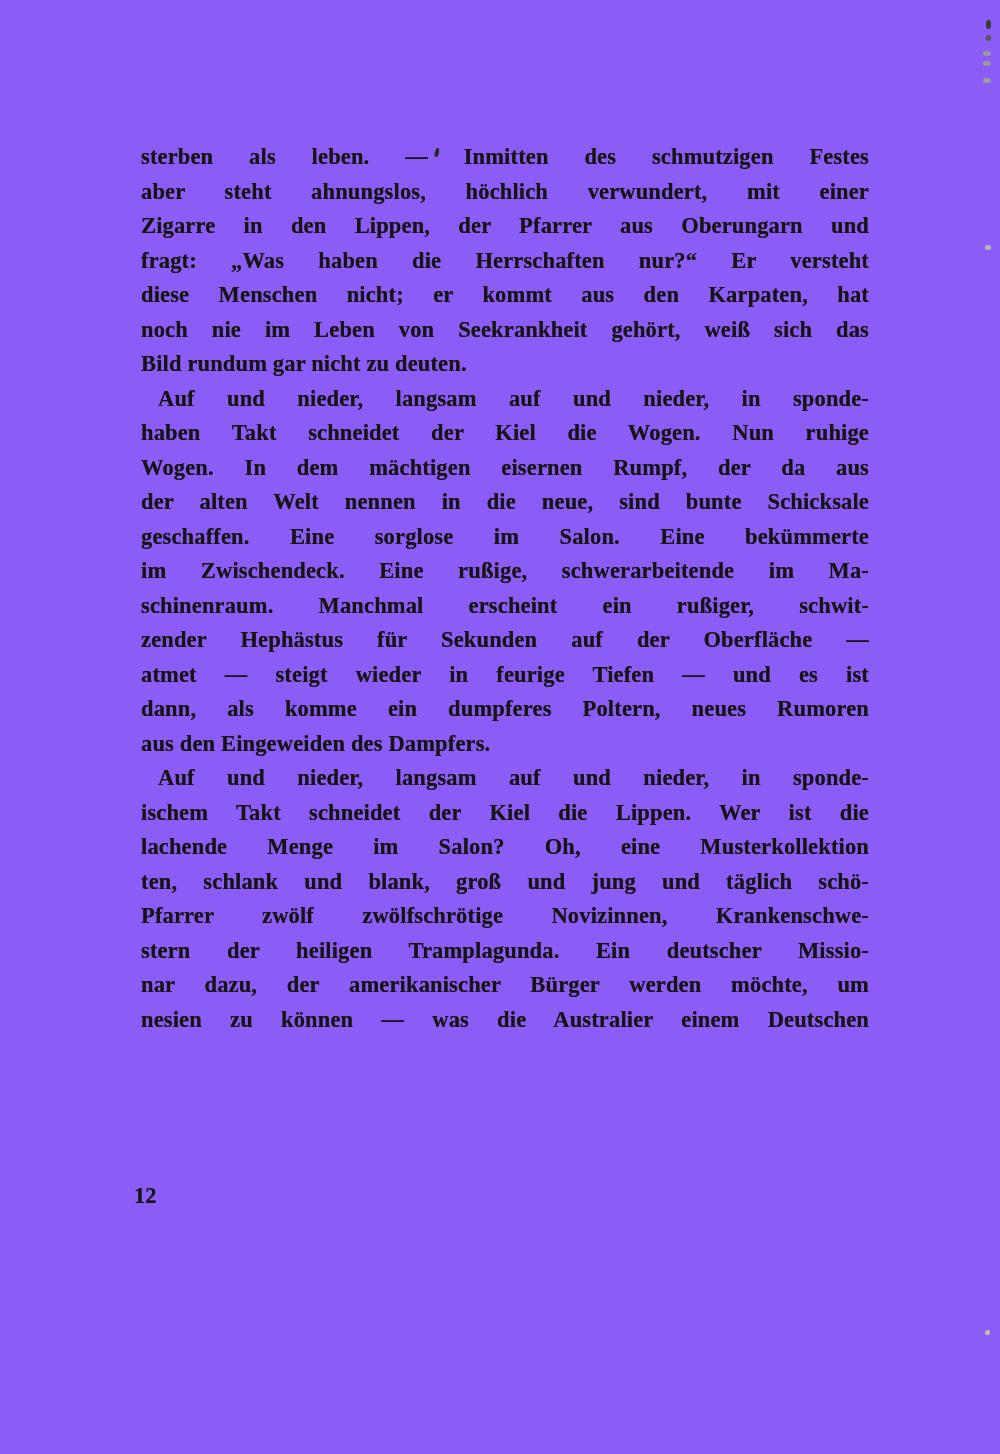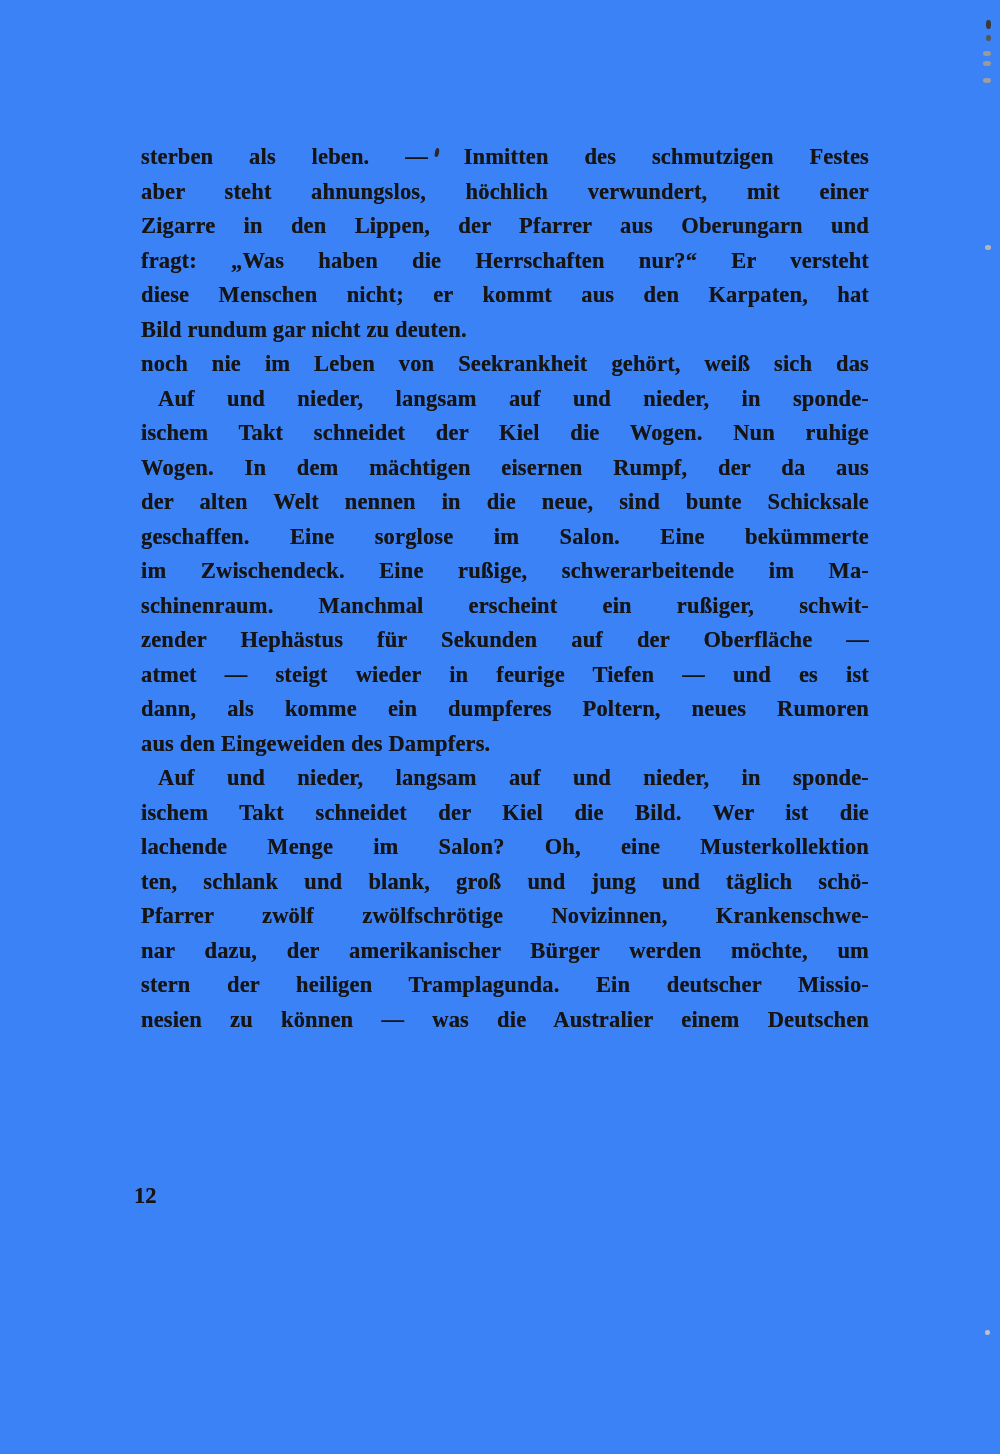--- a/index.html
+++ b/index.html
@@ -4,21 +4,21 @@
 <style>
   html, body {
     margin: 0;
     padding: 0;
     background: #ffffff;
   }
   .page {
     position: relative;
     width: 1000px;
     height: 1454px;
-    background: #3b82f6;
+    background: #8b5cf6;
     overflow: hidden;
   }
   .text-block {
     position: absolute;
     left: 141px;
     top: 140px;
     width: 728px;
     font-family: "Liberation Serif", "DejaVu Serif", serif;
     font-weight: 700;
     font-size: 22.5px;
@@ -64,40 +64,40 @@
 </head>
 <body>
 
 <div class="page">
   <div class="text-block" id="text-block">
       <div class="line">sterben als leben. — Inmitten des schmutzigen Festes</div>
       <div class="line">aber steht ahnungslos, höchlich verwundert, mit einer</div>
       <div class="line">Zigarre in den Lippen, der Pfarrer aus Oberungarn und</div>
       <div class="line">fragt: „Was haben die Herrschaften nur?“ Er versteht</div>
       <div class="line">diese Menschen nicht; er kommt aus den Karpaten, hat</div>
+      <div class="line">noch nie im Leben von Seekrankheit gehört, weiß sich das</div>
       <div class="line flush">Bild rundum gar nicht zu deuten.</div>
-      <div class="line">noch nie im Leben von Seekrankheit gehört, weiß sich das</div>
       <div class="line indent">Auf und nieder, langsam auf und nieder, in sponde-</div>
-      <div class="line">ischem Takt schneidet der Kiel die Wogen. Nun ruhige</div>
+      <div class="line">haben Takt schneidet der Kiel die Wogen. Nun ruhige</div>
       <div class="line">Wogen. In dem mächtigen eisernen Rumpf, der da aus</div>
       <div class="line">der alten Welt nennen in die neue, sind bunte Schicksale</div>
       <div class="line">geschaffen. Eine sorglose im Salon. Eine bekümmerte</div>
       <div class="line">im Zwischendeck. Eine rußige, schwerarbeitende im Ma-</div>
       <div class="line">schinenraum. Manchmal erscheint ein rußiger, schwit-</div>
       <div class="line">zender Hephästus für Sekunden auf der Oberfläche —</div>
       <div class="line">atmet — steigt wieder in feurige Tiefen — und es ist</div>
       <div class="line">dann, als komme ein dumpferes Poltern, neues Rumoren</div>
       <div class="line flush">aus den Eingeweiden des Dampfers.</div>
       <div class="line indent">Auf und nieder, langsam auf und nieder, in sponde-</div>
-      <div class="line">ischem Takt schneidet der Kiel die Bild. Wer ist die</div>
+      <div class="line">ischem Takt schneidet der Kiel die Lippen. Wer ist die</div>
       <div class="line">lachende Menge im Salon? Oh, eine Musterkollektion</div>
       <div class="line">ten, schlank und blank, groß und jung und täglich schö-</div>
       <div class="line">Pfarrer zwölf zwölfschrötige Novizinnen, Krankenschwe-</div>
+      <div class="line">stern der heiligen Tramplagunda. Ein deutscher Missio-</div>
       <div class="line">nar dazu, der amerikanischer Bürger werden möchte, um</div>
-      <div class="line">stern der heiligen Tramplagunda. Ein deutscher Missio-</div>
       <div class="line">nesien zu können — was die Australier einem Deutschen</div>
     </div>
   <div class="page-number">12</div>
   <div id="artifacts">
       <div class="speck comma" style="left: 435px; top: 148px; width: 4px; height: 9px; background: rgb(44, 42, 40);"></div>
       <div class="speck" style="left: 986px; top: 20px; width: 5px; height: 9px; background: rgb(58, 58, 58);"></div>
       <div class="speck" style="left: 986px; top: 35px; width: 5px; height: 6px; background: rgb(87, 87, 87);"></div>
       <div class="speck" style="left: 983px; top: 51px; width: 8px; height: 5px; background: rgb(154, 154, 154);"></div>
       <div class="speck" style="left: 983px; top: 61px; width: 8px; height: 5px; background: rgb(154, 154, 154);"></div>
       <div class="speck" style="left: 983px; top: 78px; width: 8px; height: 5px; background: rgb(158, 158, 158);"></div>

